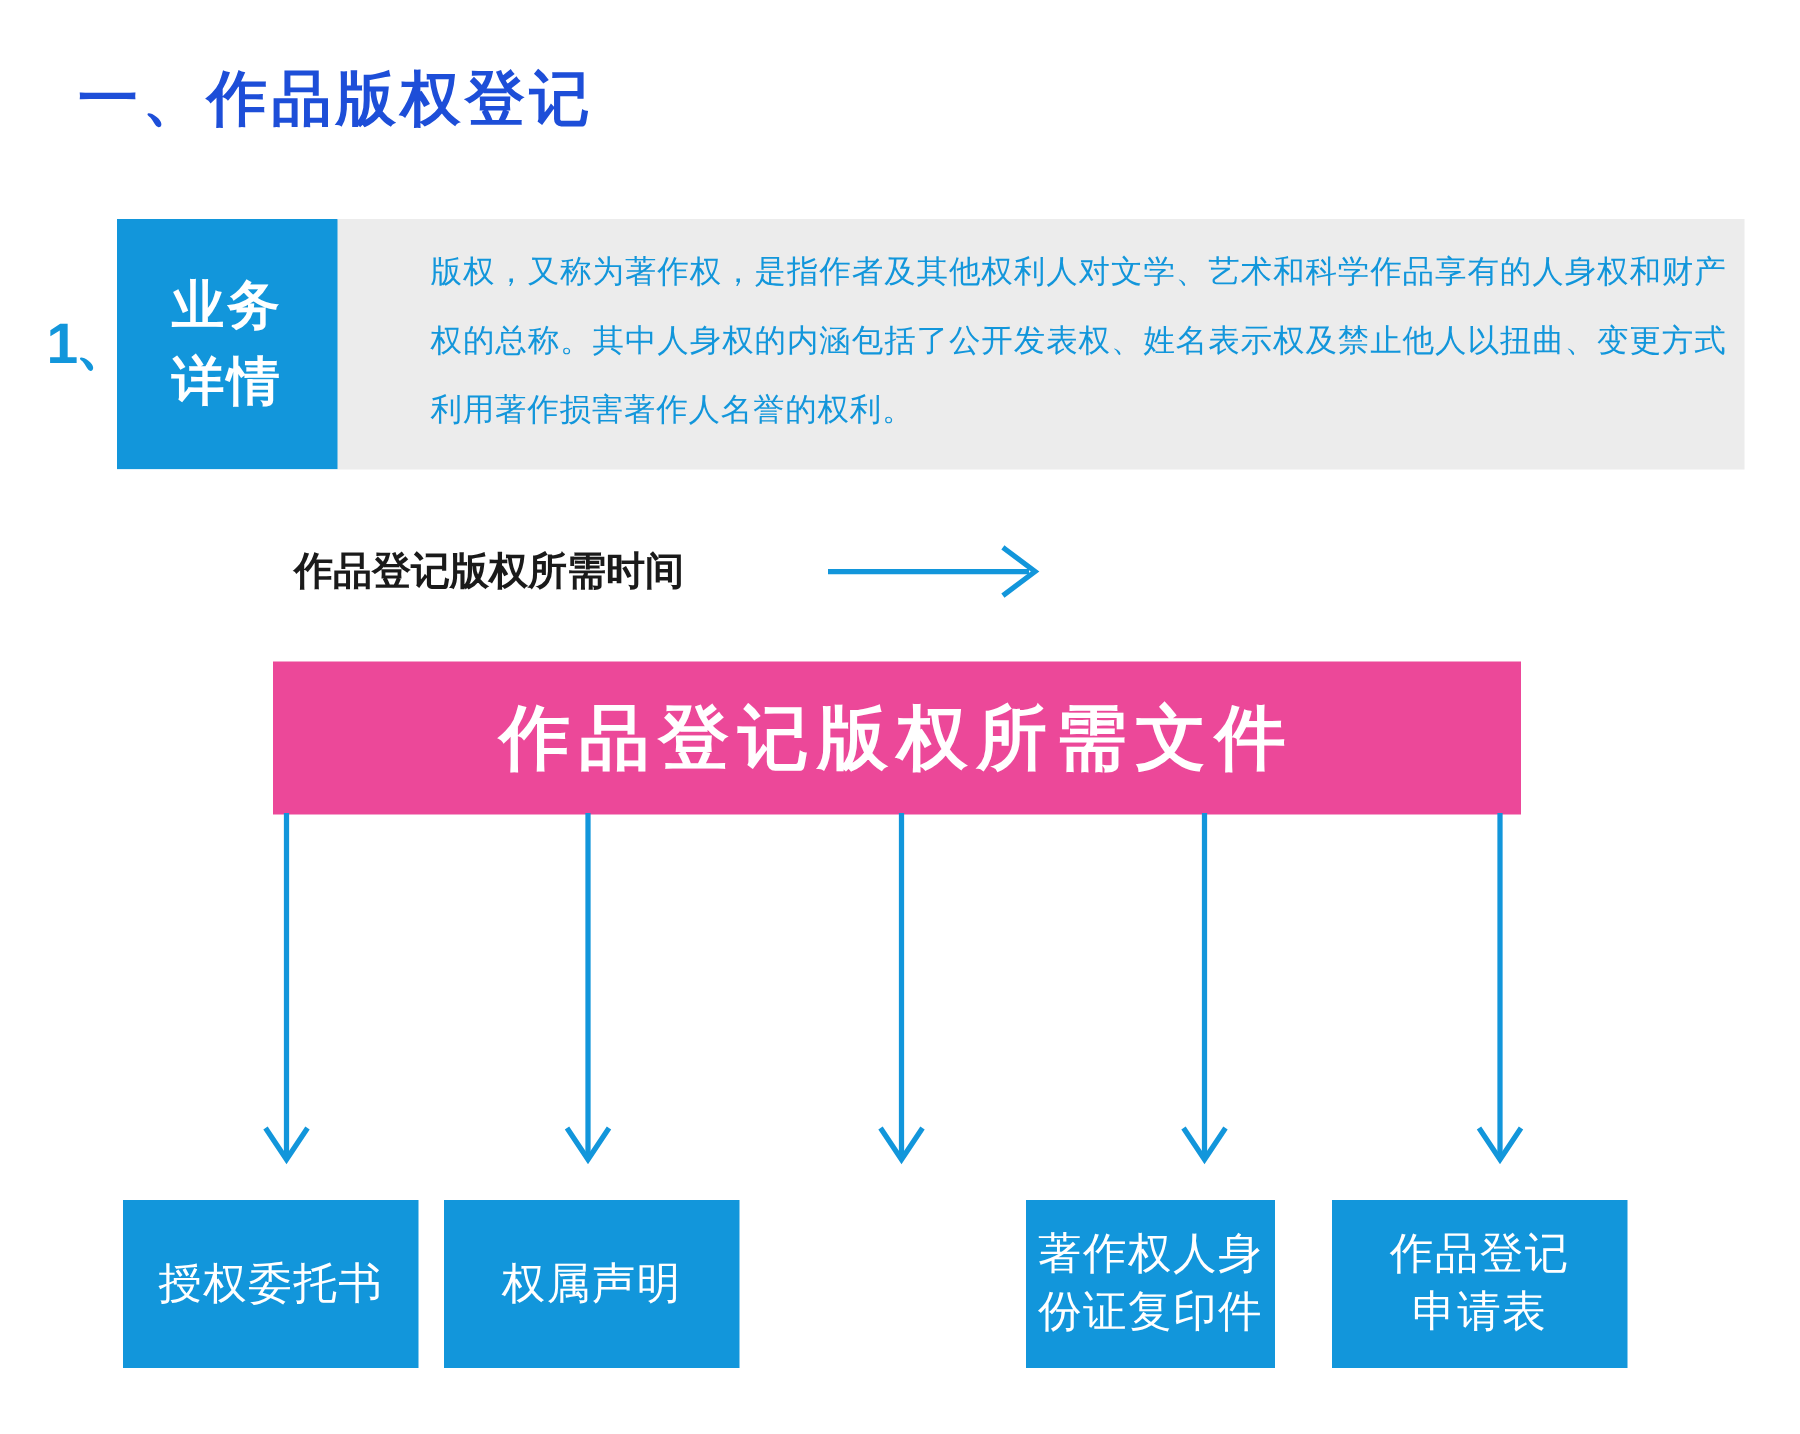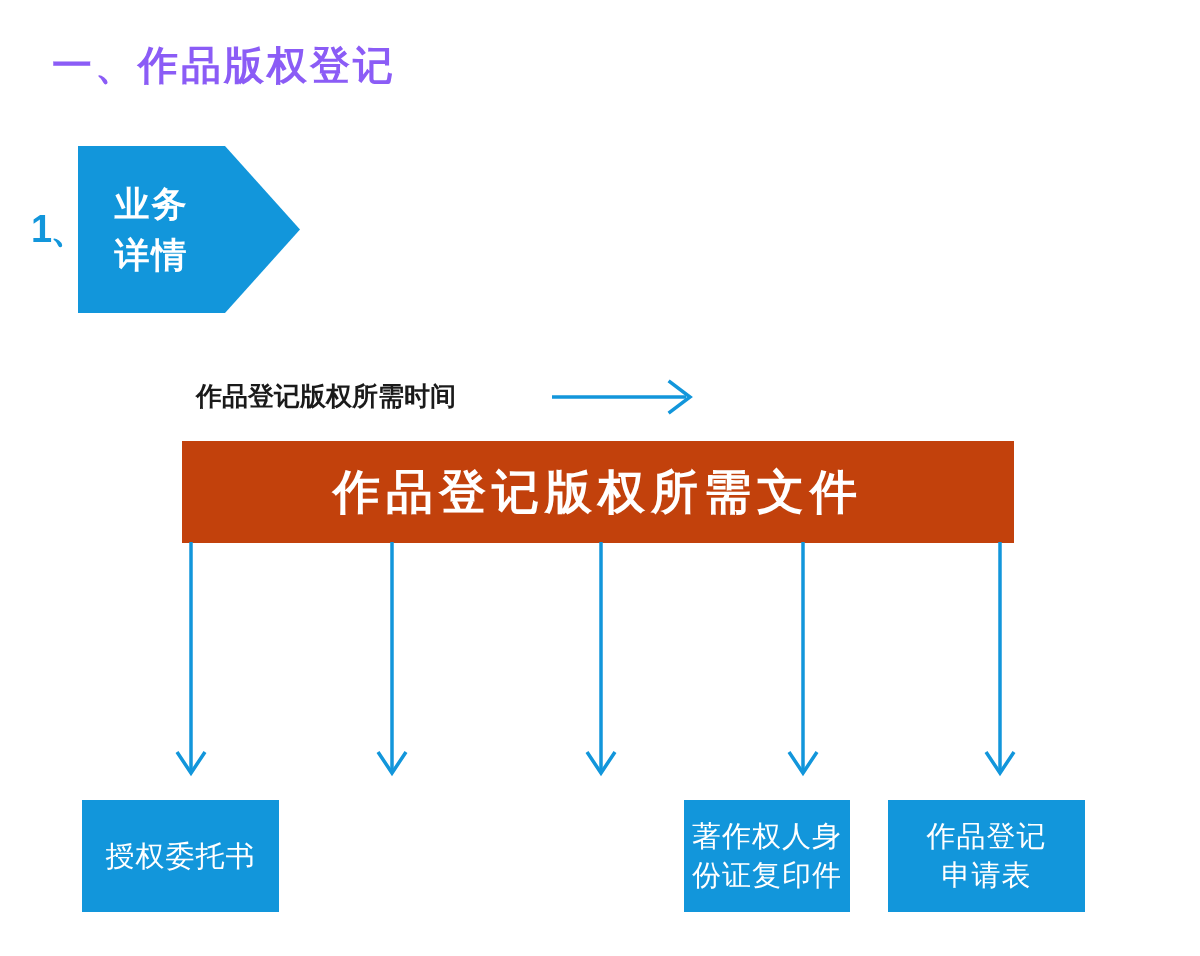--- a/index.html
+++ b/index.html
@@ -17,21 +17,21 @@
   }
 
   
   .page-title {
     position: absolute;
     left: 52px;
     top: 38px;
     font-size: 40px;
     font-weight: bold;
     letter-spacing: 3px;
-    color: #8b5cf6;
+    color: #1d4ed8;
     white-space: nowrap;
   }
 
   
   .detail-row {
     position: absolute;
     left: 0;
     top: 146px;
     width: 1200px;
     height: 167px;
@@ -95,21 +95,20 @@
     text-align: justify;
   }
 
   
   .duration-row {
     position: absolute;
     left: 0;
     top: 358px;
     width: 1200px;
     height: 44px;
-    margin-top: 16px;
   }
   .duration-label, .duration-value {
     position: absolute;
     top: 0;
     height: 44px;
     display: flex;
     align-items: center;
     font-size: 26px;
     font-weight: bold;
     color: #1a1a1a;
@@ -125,21 +124,21 @@
     height: 44px;
   }
 
   
   .docs-header {
     position: absolute;
     left: 182px;
     top: 441px;
     width: 832px;
     height: 102px;
-    background: #c2410c;
+    background: #ec4899;
     display: flex;
     align-items: center;
     justify-content: center;
   }
   .docs-header .docs-header-text {
     color: #ffffff;
     font-size: 47px;
     font-weight: bold;
     letter-spacing: 6px;
   }
@@ -193,20 +192,23 @@
   <div class="detail-index">1、</div>
 
   <div class="detail-banner">
     <div class="banner-shape"></div>
     <div class="banner-label">
       <span>业务</span>
       <span>详情</span>
     </div>
   </div>
 
+  <div class="detail-body">
+    <div class="detail-text">版权，又称为著作权，是指作者及其他权利人对文学、艺术和科学作品享有的人身权和财产权的总称。其中人身权的内涵包括了公开发表权、姓名表示权及禁止他人以扭曲、变更方式利用著作损害著作人名誉的权利。</div>
+  </div>
 </div>
 
 <div class="duration-row">
   <div class="duration-label">作品登记版权所需时间</div>
 
   <div class="duration-arrow">
     <svg width="150" height="44" viewBox="0 0 150 44" xmlns="http://www.w3.org/2000/svg">
       <line x1="4" y1="23" x2="138" y2="23" stroke="#1296db" stroke-width="3.5"></line>
       <polyline points="122,8 142,23 122,38" fill="none" stroke="#1296db" stroke-width="3.5" stroke-linecap="square" stroke-linejoin="miter"></polyline>
     </svg>
@@ -236,19 +238,22 @@
       <line x1="1000" y1="2" x2="1000" y2="232"></line>
       <polyline points="986,212 1000,233 1014,212"></polyline>
     </g>
   </svg>
 </div>
 
 <div class="doc-boxes">
   <div class="doc-box b0">
     <span>授权委托书</span>
   </div>
+  <div class="doc-box b1">
+    <span>权属声明</span>
+  </div>
   <div class="doc-box b3">
     <span>著作权人身<br>份证复印件</span>
   </div>
   <div class="doc-box b4">
     <span>作品登记<br>申请表</span>
   </div>
 </div>
 
 </body></html>

